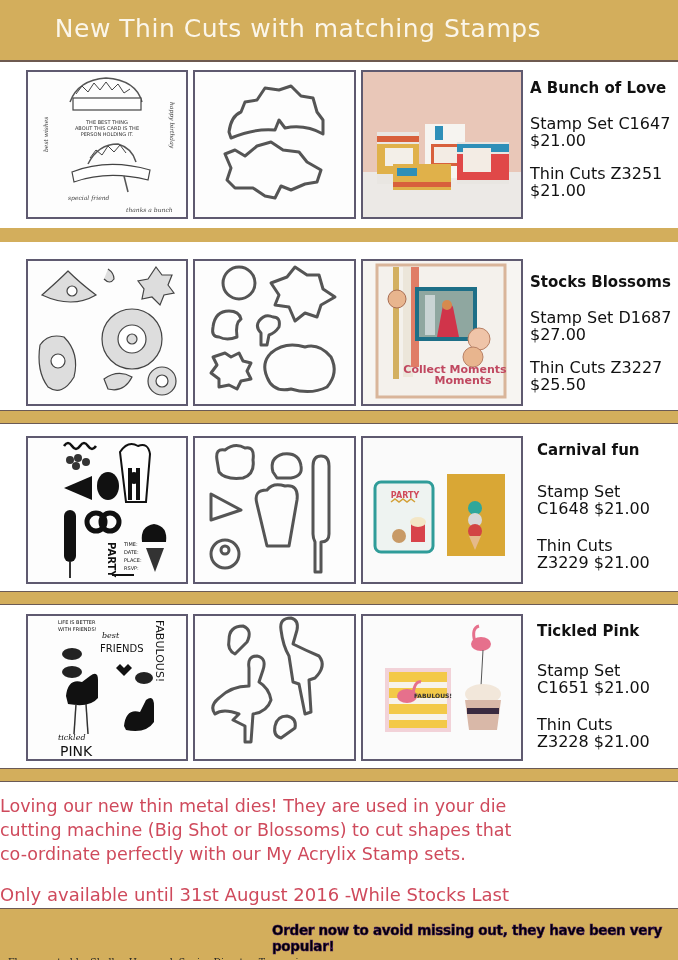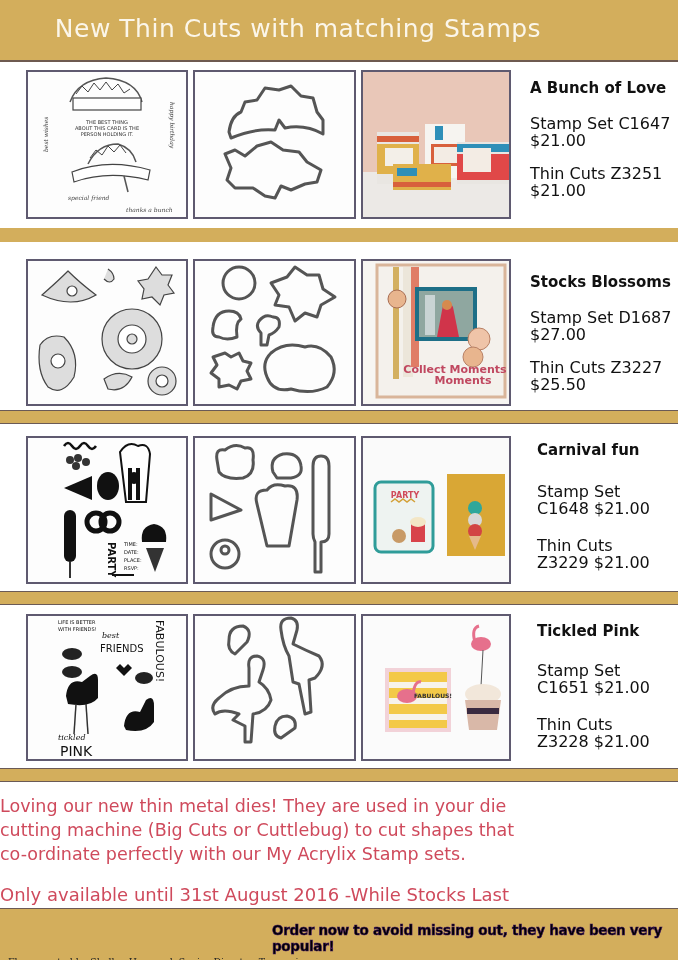--- a/index.html
+++ b/index.html
@@ -8,21 +8,21 @@
   .gold { background:#d3ae5c; position:absolute; left:0; width:678px; }
   .header { top:0; height:62px; border-bottom:2px solid #6e5a50; box-sizing:border-box; }
   .header-title { position:absolute; left:0; width:596px; top:14px; text-align:center; color:#fbf6ea;
                   font-size:25px; letter-spacing:0.5px; font-family:"DejaVu Sans", sans-serif; }
   .sep { height:14px; }
   .sep.bordered { border-top:1px solid #6a5a56; border-bottom:1px solid #6a5a56; box-sizing:border-box; }
   .row { position:absolute; left:0; width:678px; }
   .panel { position:absolute; background:#fdfdfd; border:2px solid #5f5a70; box-sizing:border-box; overflow:hidden; }
   .p1 { left:26px; width:162px; }
   .p2 { left:193px; width:163px; }
-  .p3 { left:361px; width:150px; }
+  .p3 { left:361px; width:162px; }
   .info { position:absolute; left:530px; width:148px; color:#111; font-family:"DejaVu Sans", sans-serif; }
   .info .name { font-weight:bold; font-size:15px; margin-bottom:18px; }
   .info .line { font-size:16px; line-height:17px; }
   .info .gap { height:16px; }
   .msg { position:absolute; left:0; width:678px; text-align:left; color:#cf4a5c; font-weight:normal;
          font-family:"DejaVu Sans", sans-serif; }
   .msg1 { top:794px; font-size:17.5px; line-height:24px; }
   .msg2 { top:884px; font-size:18px; }
   .footer { top:908px; height:52px; border-top:1px solid #6a5a56; }
   .credit { position:absolute; left:8px; top:929px; font-family:"DejaVu Serif", serif; font-size:9.5px; color:#222;margin-top:27px; }
@@ -281,20 +281,20 @@
     <div class="gap" style="height:20px;"></div>
     <div class="line">Thin Cuts</div>
     <div class="line">Z3228 $21.00</div>
   </div>
 </div>
 
 <div class="gold sep bordered" style="top:768px;"></div>
 
 <div class="msg msg1">
   <div>Loving our new thin metal dies!  They are used in your die</div>
-  <div>cutting machine (Big Cuts or Cuttlebug) to cut shapes that</div>
+  <div>cutting machine (Big Shot or Blossoms) to cut shapes that</div>
   <div>co-ordinate perfectly with our My Acrylix Stamp sets.</div>
 </div>
 <div class="msg msg2">Only available until 31st August 2016 -While Stocks Last</div>
 
 <div class="gold footer"></div>
 <div class="credit">Flyer created by Shelley Harwood, Senior Director, Tasmania</div>
 <div class="order">Order now to avoid missing out, they have been very popular!</div>
 
 </body></html>

